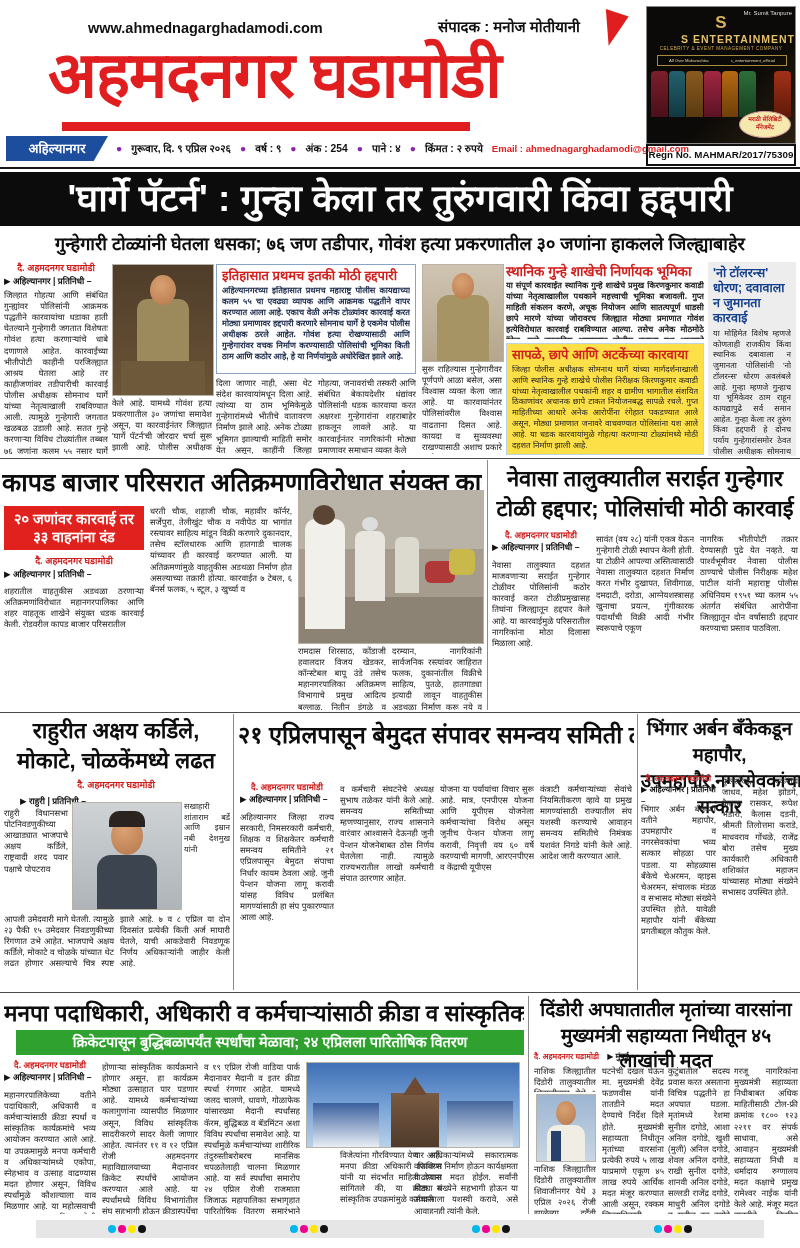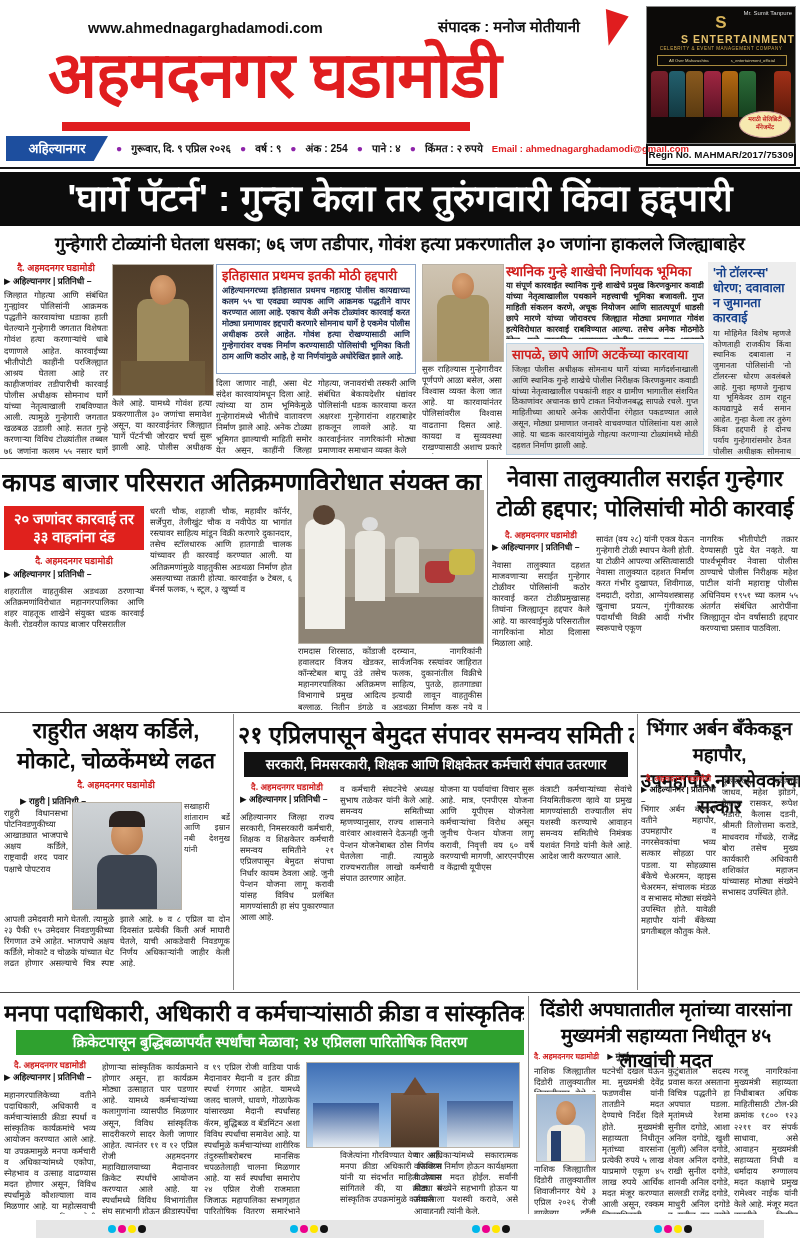--- a/index.html
+++ b/index.html
@@ -101,21 +101,21 @@
 
   <div class="photo" style="left:422px;top:264px;width:80px;height:96px;">
     <div style="position:absolute;left:0;top:0;width:100%;height:100%;background:linear-gradient(#cfc4b2,#b5a68c);"></div>
     <div style="position:absolute;left:14px;top:30px;width:52px;height:66px;background:#a79465;border-radius:12px 12px 0 0;"></div>
     <div class="face" style="left:29px;top:8px;width:22px;height:26px;"></div>
   </div>
   <div class="abs bodytxt" style="left:422px;top:364px;width:80px;height:90px;">सुरू राहिल्यास गुन्हेगारीवर पूर्णपणे आळा बसेल, असा विश्वास व्यक्त केला जात आहे. या कारवायांनंतर पोलिसांवरील विश्वास वाढताना दिसत आहे. कायदा व सुव्यवस्था राखण्यासाठी अशाच प्रकारे कठोर कारवाया सुरू ठेवण्याची मागणी</div>
 
   <div class="abs redhead" style="left:506px;top:264px;width:198px;font-size:13.5px;">स्थानिक गुन्हे शाखेची निर्णायक भूमिका</div>
   <div class="abs bodytxt bold6" style="left:506px;top:281px;width:198px;height:58px;font-size:8.2px;">या संपूर्ण कारवाईत स्थानिक गुन्हे शाखेचे प्रमुख किरणकुमार कवाडी यांच्या नेतृत्वाखालील पथकाने महत्त्वाची भूमिका बजावली. गुप्त माहिती संकलन करणे, अचूक नियोजन आणि सातत्यपूर्ण धाडसी छापे मारणे यांच्या जोरावरच जिल्ह्यात मोठ्या प्रमाणात गोवंश हत्येविरोधात कारवाई राबविण्यात आल्या. तसेच अनेक मोठमोठे रॅकेट, गुन्हे उघडकीस आणण्यात पोलीस दलाला यश आल्याचे सांगण्यात येते.</div>
-  <div class="abs" style="left:506px;top:343px;width:198px;height:112px;background:#e5e5e5;border:1px solid #bcd3e4;padding:4px 5px;box-sizing:border-box;overflow:hidden;">
+  <div class="abs" style="left:506px;top:343px;width:198px;height:112px;background:#fde047;border:1px solid #bcd3e4;padding:4px 5px;box-sizing:border-box;overflow:hidden;">
     <div class="redhead">सापळे, छापे आणि अटकेंच्या कारवाया</div>
     <div class="bodytxt" style="margin-top:2px;font-size:8.1px;">जिल्हा पोलीस अधीक्षक सोमनाथ घार्गे यांच्या मार्गदर्शनाखाली आणि स्थानिक गुन्हे शाखेचे पोलीस निरीक्षक किरणकुमार कवाडी यांच्या नेतृत्वाखालील पथकांनी शहर व ग्रामीण भागातील संशयित ठिकाणांवर अचानक छापे टाकत नियोजनबद्ध सापळे रचले. गुप्त माहितीच्या आधारे अनेक आरोपींना रंगेहात पकडण्यात आले असून, मोठ्या प्रमाणात जनावरे वाचवण्यात पोलिसांना यश आले आहे. या धडक कारवायांमुळे गोहत्या करणाऱ्या टोळ्यांमध्ये मोठी दहशत निर्माण झाली आहे.</div>
   </div>
 
   <div class="abs" style="left:708px;top:262px;width:88px;height:194px;background:#ededed;padding:4px 5px;box-sizing:border-box;overflow:hidden;">
     <div style="color:#16418c;font-weight:bold;font-size:12.5px;line-height:1.2;">'नो टॉलरन्स' धोरण; दवावाला न जुमानता कारवाई</div>
     <div class="bodytxt" style="margin-top:3px;font-size:8px;">या मोहिमेत विशेष म्हणजे कोणताही राजकीय किंवा स्थानिक दबावाला न जुमानता पोलिसांनी 'नो टॉलरन्स' धोरण अवलंबले आहे. गुन्हा म्हणजे गुन्हाच या भूमिकेवर ठाम राहून कायद्यापुढे सर्व समान आहेत. गुन्हा केला तर तुरुंग किंवा हद्दपारी हे दोनच पर्याय गुन्हेगारांसमोर ठेवत पोलीस अधीक्षक सोमनाथ घार्गे यांनी कठोर संदेश दिला आहे.</div>
   </div>
 
   <div class="hsep" style="top:458px;"></div>
@@ -167,21 +167,20 @@
     <div style="position:absolute;left:24px;top:52px;width:60px;height:54px;background:#3c4450;border-radius:14px 14px 0 0;"></div>
     <div class="face" style="left:38px;top:14px;width:32px;height:38px;"></div>
     <div style="position:absolute;left:36px;top:8px;width:36px;height:16px;background:#2b2320;border-radius:10px 10px 0 0;"></div>
   </div>
   <div class="abs bodytxt" style="left:184px;top:802px;width:46px;height:106px;font-size:8px;">सखाहारी शांताराम बर्डे आणि इम्रान नबी देशमुख यांनी</div>
   <div class="abs bodytxt" style="left:4px;top:914px;width:226px;height:74px;column-count:2;column-gap:6px;">आपली उमेदवारी मागे घेतली. त्यामुळे २३ पैकी १५ उमेदवार निवडणुकीच्या रिंगणात उभे आहेत. भाजपाचे अक्षय कर्डिले, मोकाटे व चोळके यांच्यात थेट लढत होणार असल्याचे चित्र स्पष्ट झाले आहे. ७ व ८ एप्रिल या दोन दिवसांत प्रत्येकी किती अर्ज माघारी घेतले, याची आकडेवारी निवडणूक निर्णय अधिकाऱ्यांनी जाहीर केली आहे.</div>
 
   <div class="vsep" style="left:233px;top:714px;height:276px;"></div>
 
   <div class="abs hl" style="left:238px;top:718px;width:396px;font-size:23.5px;white-space:nowrap;overflow:hidden;">२१ एप्रिलपासून बेमुदत संपावर समन्वय समिती ठाम</div>
-  <div class="abs" style="left:244px;top:752px;width:384px;height:25px;background:#121212;color:#fff;font-weight:bold;font-size:13.5px;text-align:center;line-height:25px;white-space:nowrap;overflow:hidden;">सरकारी, निमसरकारी, शिक्षक आणि शिक्षकेतर कर्मचारी संपात उतरणार</div>
   <div class="abs" style="left:240px;top:782px;width:94px;">
     <div class="byline-paper" style="font-size:8.6px;">दै. अहमदनगर घडामोडी</div>
     <div class="byline-loc">▶ अहिल्यानगर | प्रतिनिधी –</div>
   </div>
   <div class="abs bodytxt" style="left:240px;top:812px;width:94px;height:176px;">अहिल्यानगर जिल्हा राज्य सरकारी, निमसरकारी कर्मचारी, शिक्षक व शिक्षकेतर कर्मचारी समन्वय समितीने २१ एप्रिलपासून बेमुदत संपाचा निर्धार कायम ठेवला आहे. जुनी पेन्शन योजना लागू करावी यांसह विविध प्रलंबित मागण्यांसाठी हा संप पुकारण्यात आला आहे.</div>
   <div class="abs bodytxt" style="left:340px;top:784px;width:94px;height:204px;">व कर्मचारी संघटनेचे अध्यक्ष सुभाष तळेकर यांनी केले आहे. समन्वय समितीच्या म्हणण्यानुसार, राज्य शासनाने वारंवार आश्वासने देऊनही जुनी पेन्शन योजनेबाबत ठोस निर्णय घेतलेला नाही. त्यामुळे राज्यभरातील लाखो कर्मचारी संपात उतरणार आहेत.</div>
   <div class="abs bodytxt" style="left:440px;top:784px;width:94px;height:204px;">योजना या पर्यायांचा विचार सुरू आहे. मात्र, एनपीएस योजना आणि यूपीएस योजनेला कर्मचाऱ्यांचा विरोध असून जुनीच पेन्शन योजना लागू करावी, निवृत्ती वय ६० वर्षे करण्याची मागणी, आरएनपीएस व केंद्राची यूपीएस</div>
   <div class="abs bodytxt" style="left:540px;top:784px;width:92px;height:204px;">कंत्राटी कर्मचाऱ्यांच्या सेवांचे नियमितीकरण व्हावे या प्रमुख मागण्यांसाठी राज्यातील संप यशस्वी करण्याचे आवाहन समन्वय समितीचे निमंत्रक यशवंत निगडे यांनी केले आहे. आदेश जारी करण्यात आले.</div>
 
   <div class="vsep" style="left:637px;top:714px;height:276px;"></div>

